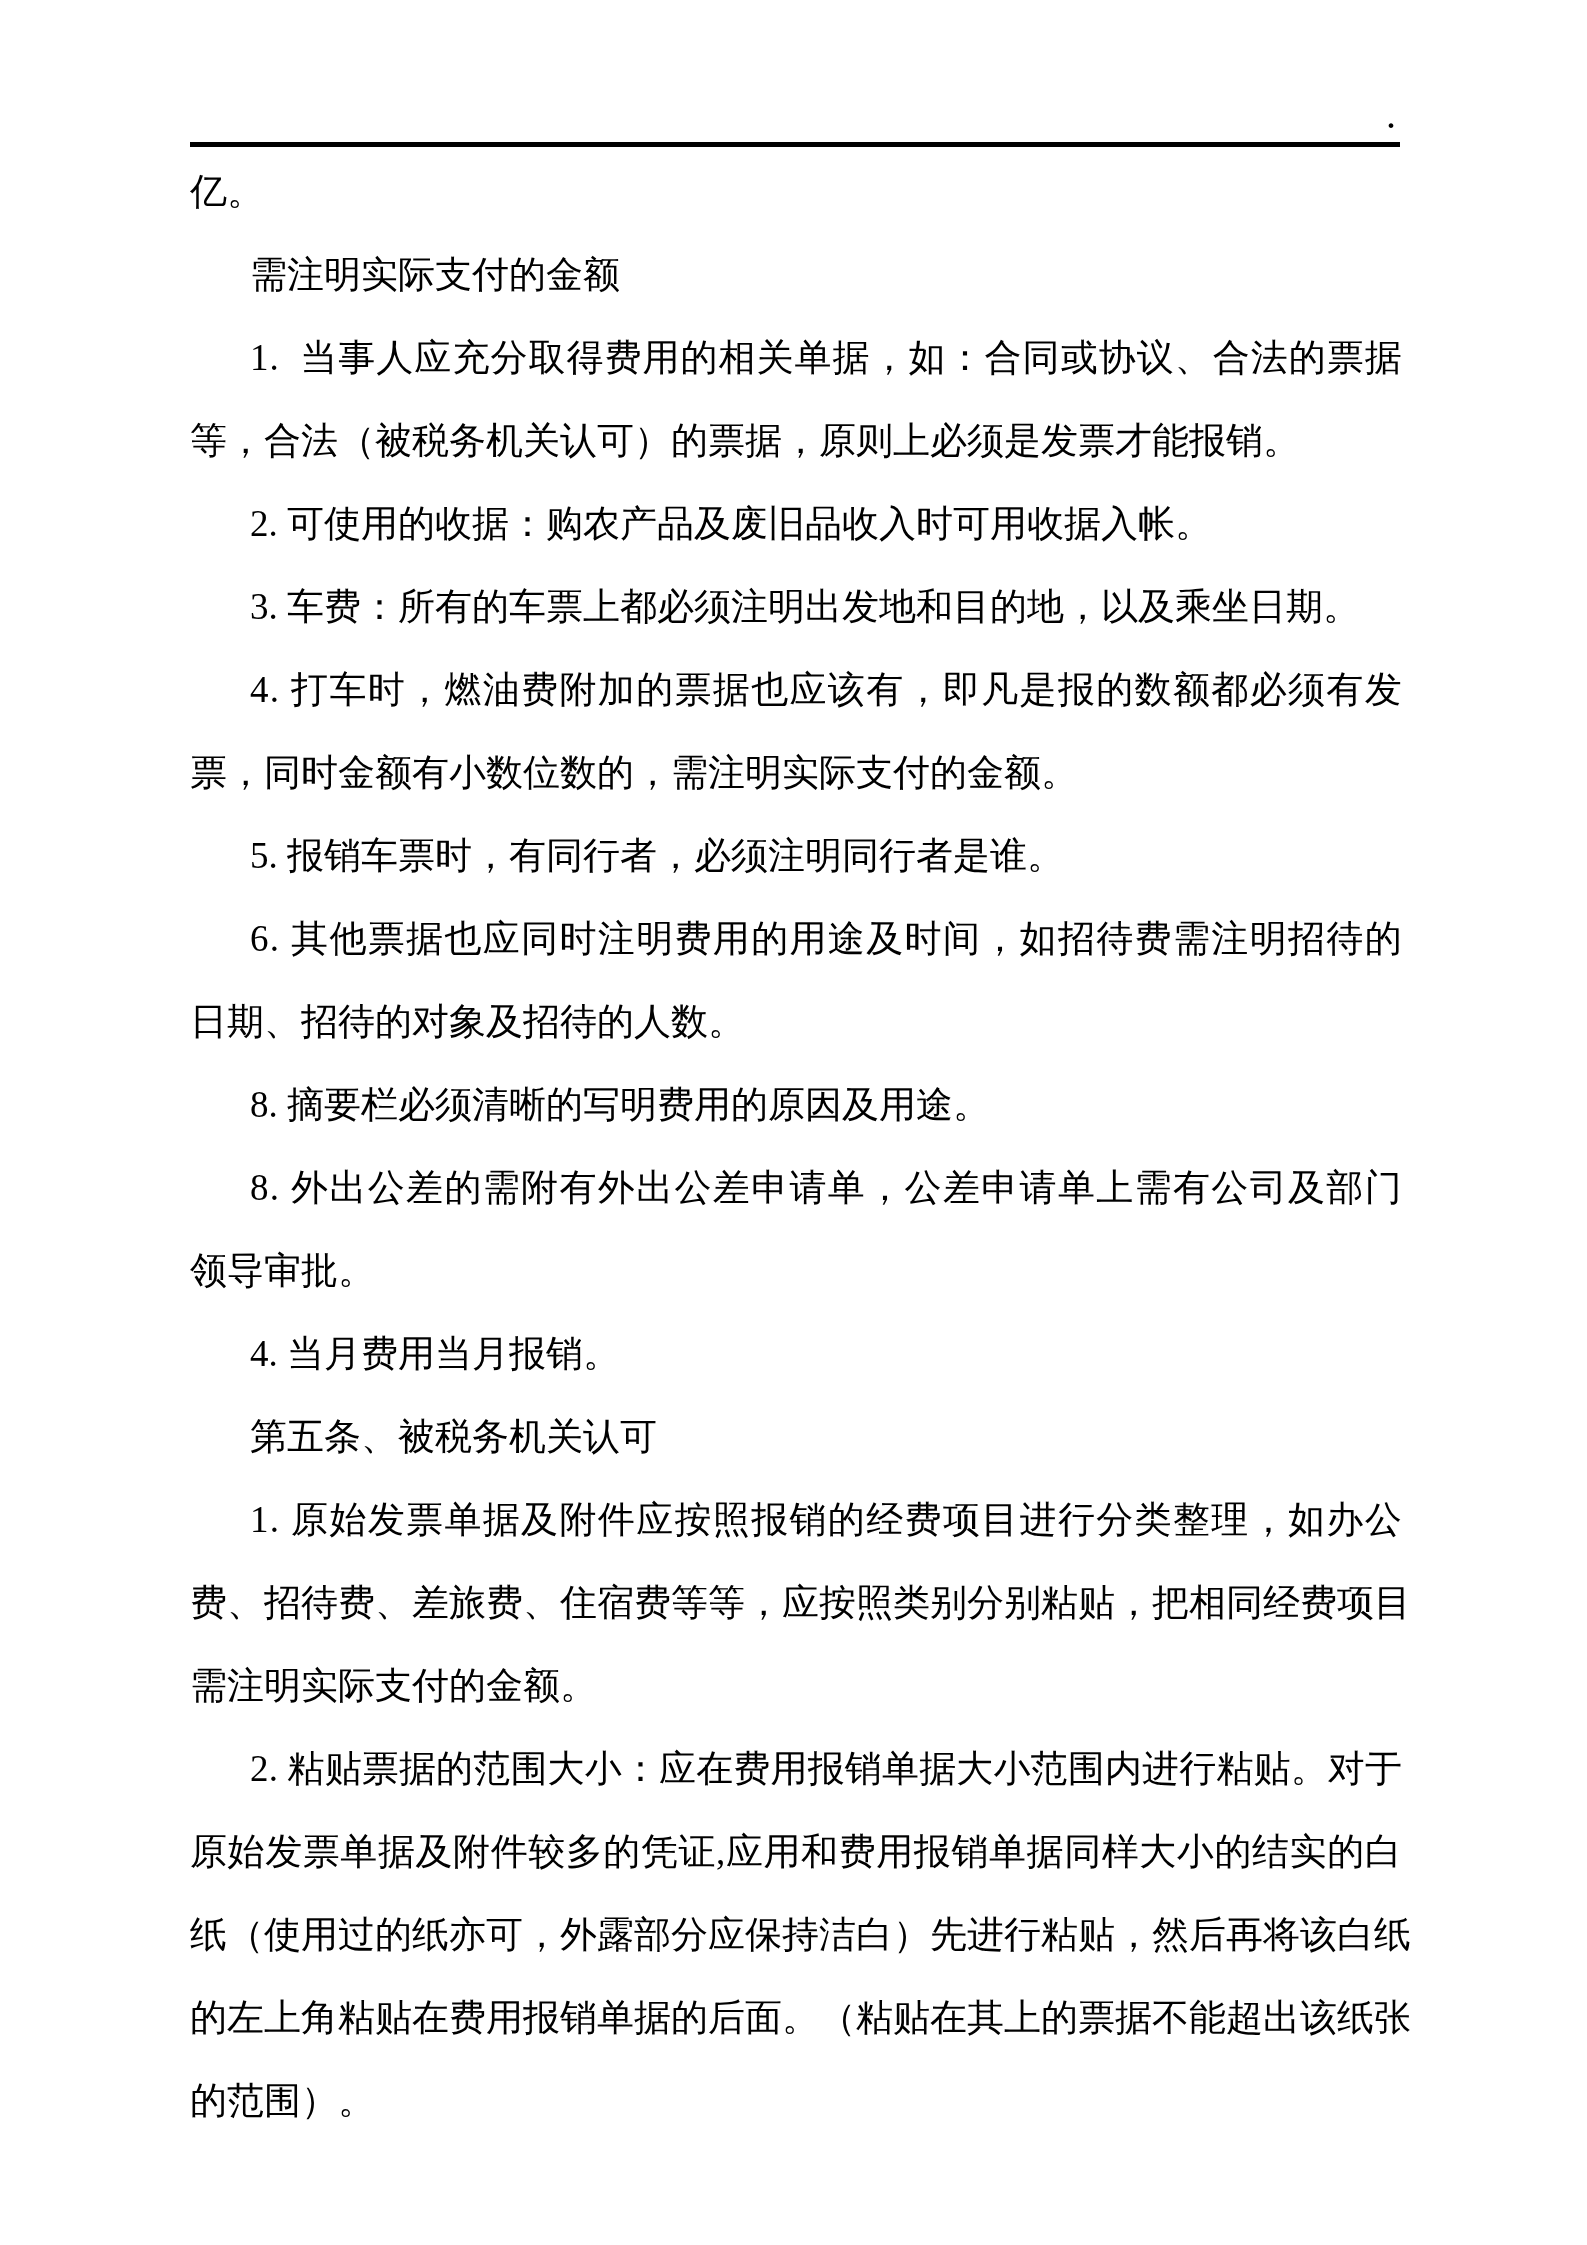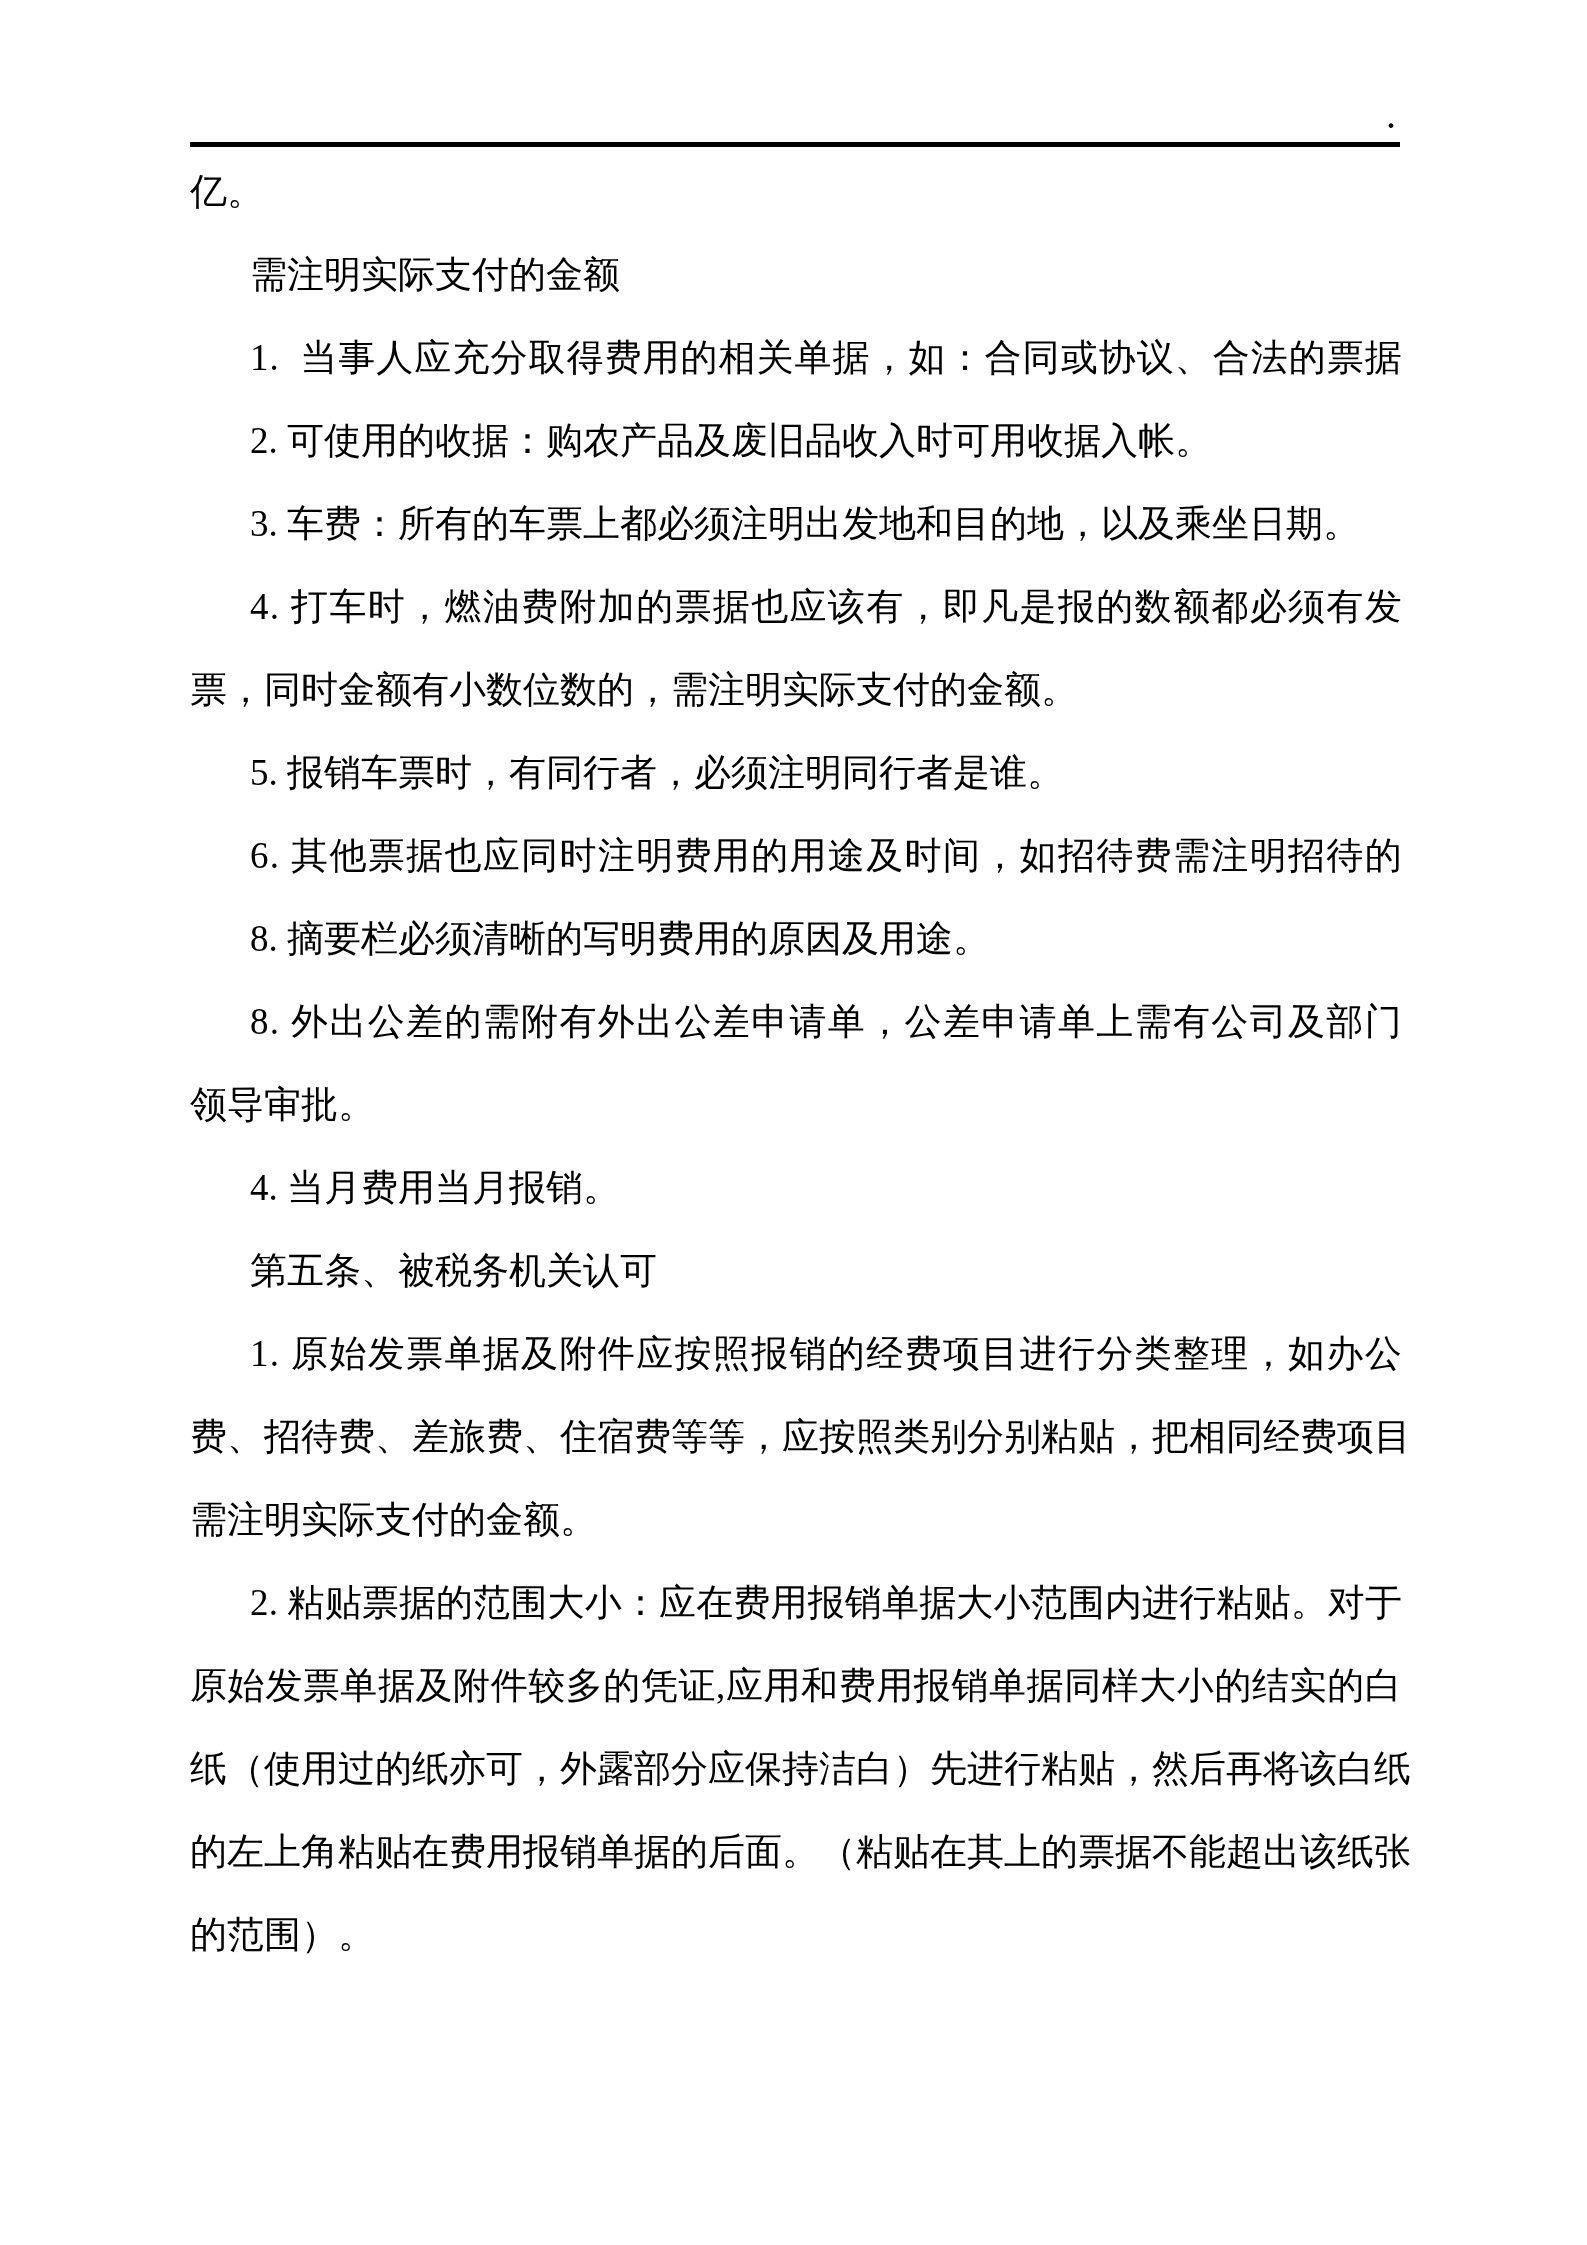--- a/index.html
+++ b/index.html
@@ -65,26 +65,28 @@
 <body>
 
 <div class="page">
   <div class="header-rule"></div>
   <div class="stray-mark">.</div>
   <div class="doc-body" id="doc-body">
 
   <div class="line">亿。</div>
       <div class="line indent">需注明实际支付的金额</div>
       <div class="line indent fill"><span>1</span><span>.</span><span>&nbsp;</span><span>&nbsp;</span><span>当</span><span>事</span><span>人</span><span>应</span><span>充</span><span>分</span><span>取</span><span>得</span><span>费</span><span>用</span><span>的</span><span>相</span><span>关</span><span>单</span><span>据</span><span>，</span><span>如</span><span>：</span><span>合</span><span>同</span><span>或</span><span>协</span><span>议</span><span>、</span><span>合</span><span>法</span><span>的</span><span>票</span><span>据</span></div>
+      <div class="line">等，合法（被税务机关认可）的票据，原则上必须是发票才能报销。</div>
       <div class="line indent">2. 可使用的收据：购农产品及废旧品收入时可用收据入帐。</div>
       <div class="line indent">3. 车费：所有的车票上都必须注明出发地和目的地，以及乘坐日期。</div>
       <div class="line indent fill"><span>4</span><span>.</span><span>&nbsp;</span><span>打</span><span>车</span><span>时</span><span>，</span><span>燃</span><span>油</span><span>费</span><span>附</span><span>加</span><span>的</span><span>票</span><span>据</span><span>也</span><span>应</span><span>该</span><span>有</span><span>，</span><span>即</span><span>凡</span><span>是</span><span>报</span><span>的</span><span>数</span><span>额</span><span>都</span><span>必</span><span>须</span><span>有</span><span>发</span></div>
       <div class="line">票，同时金额有小数位数的，需注明实际支付的金额。</div>
       <div class="line indent">5. 报销车票时，有同行者，必须注明同行者是谁。</div>
       <div class="line indent fill"><span>6</span><span>.</span><span>&nbsp;</span><span>其</span><span>他</span><span>票</span><span>据</span><span>也</span><span>应</span><span>同</span><span>时</span><span>注</span><span>明</span><span>费</span><span>用</span><span>的</span><span>用</span><span>途</span><span>及</span><span>时</span><span>间</span><span>，</span><span>如</span><span>招</span><span>待</span><span>费</span><span>需</span><span>注</span><span>明</span><span>招</span><span>待</span><span>的</span></div>
+      <div class="line">日期、招待的对象及招待的人数。</div>
       <div class="line indent">8. 摘要栏必须清晰的写明费用的原因及用途。</div>
       <div class="line indent fill"><span>8</span><span>.</span><span>&nbsp;</span><span>外</span><span>出</span><span>公</span><span>差</span><span>的</span><span>需</span><span>附</span><span>有</span><span>外</span><span>出</span><span>公</span><span>差</span><span>申</span><span>请</span><span>单</span><span>，</span><span>公</span><span>差</span><span>申</span><span>请</span><span>单</span><span>上</span><span>需</span><span>有</span><span>公</span><span>司</span><span>及</span><span>部</span><span>门</span></div>
       <div class="line">领导审批。</div>
       <div class="line indent">4. 当月费用当月报销。</div>
       <div class="line indent">第五条、被税务机关认可</div>
       <div class="line indent fill"><span>1</span><span>.</span><span>&nbsp;</span><span>原</span><span>始</span><span>发</span><span>票</span><span>单</span><span>据</span><span>及</span><span>附</span><span>件</span><span>应</span><span>按</span><span>照</span><span>报</span><span>销</span><span>的</span><span>经</span><span>费</span><span>项</span><span>目</span><span>进</span><span>行</span><span>分</span><span>类</span><span>整</span><span>理</span><span>，</span><span>如</span><span>办</span><span>公</span></div>
       <div class="line fill"><span>费</span><span>、</span><span>招</span><span>待</span><span>费</span><span>、</span><span>差</span><span>旅</span><span>费</span><span>、</span><span>住</span><span>宿</span><span>费</span><span>等</span><span>等</span><span>，</span><span>应</span><span>按</span><span>照</span><span>类</span><span>别</span><span>分</span><span>别</span><span>粘</span><span>贴</span><span>，</span><span>把</span><span>相</span><span>同</span><span>经</span><span>费</span><span>项</span><span>目</span></div>
       <div class="line">需注明实际支付的金额。</div>
       <div class="line indent fill"><span>2</span><span>.</span><span>&nbsp;</span><span>粘</span><span>贴</span><span>票</span><span>据</span><span>的</span><span>范</span><span>围</span><span>大</span><span>小</span><span>：</span><span>应</span><span>在</span><span>费</span><span>用</span><span>报</span><span>销</span><span>单</span><span>据</span><span>大</span><span>小</span><span>范</span><span>围</span><span>内</span><span>进</span><span>行</span><span>粘</span><span>贴</span><span>。</span><span>对</span><span>于</span></div>
       <div class="line fill"><span>原</span><span>始</span><span>发</span><span>票</span><span>单</span><span>据</span><span>及</span><span>附</span><span>件</span><span>较</span><span>多</span><span>的</span><span>凭</span><span>证</span><span>,</span><span>应</span><span>用</span><span>和</span><span>费</span><span>用</span><span>报</span><span>销</span><span>单</span><span>据</span><span>同</span><span>样</span><span>大</span><span>小</span><span>的</span><span>结</span><span>实</span><span>的</span><span>白</span></div>

